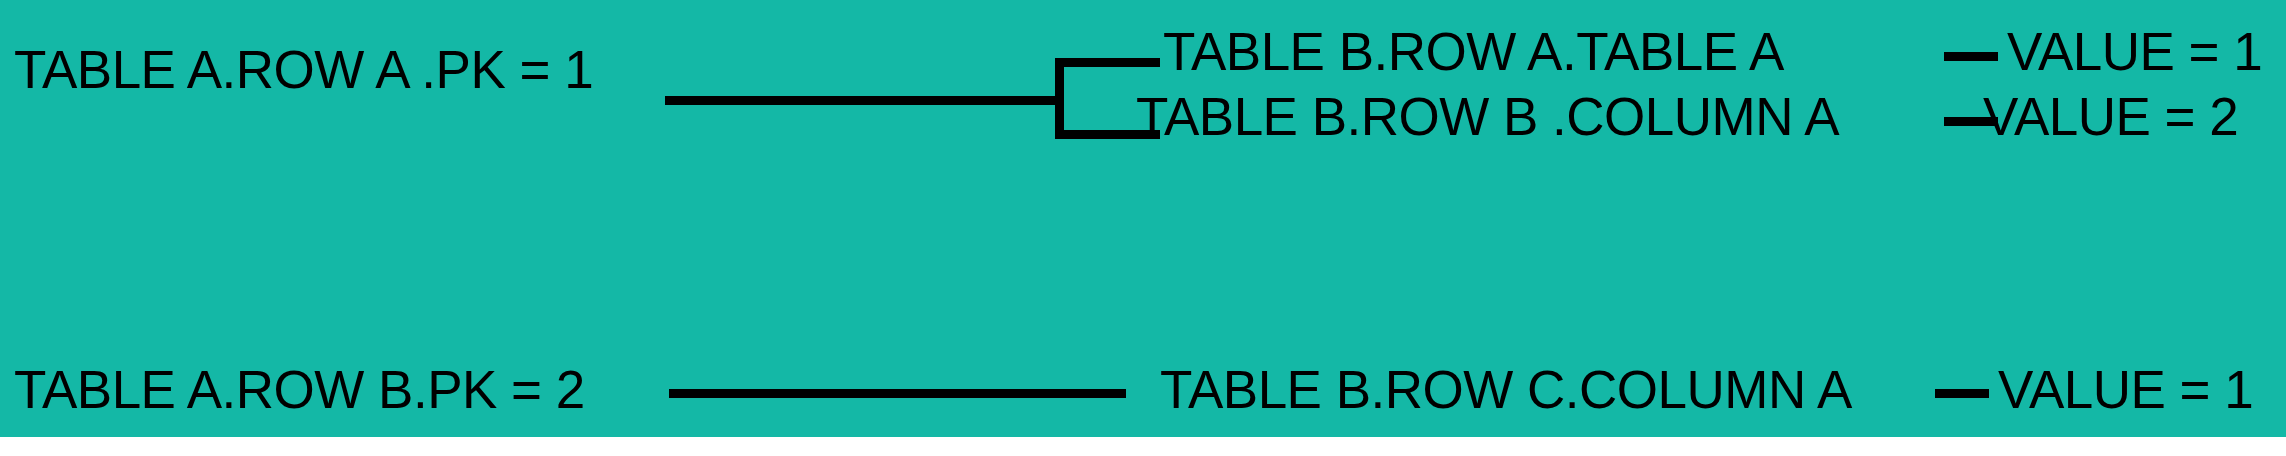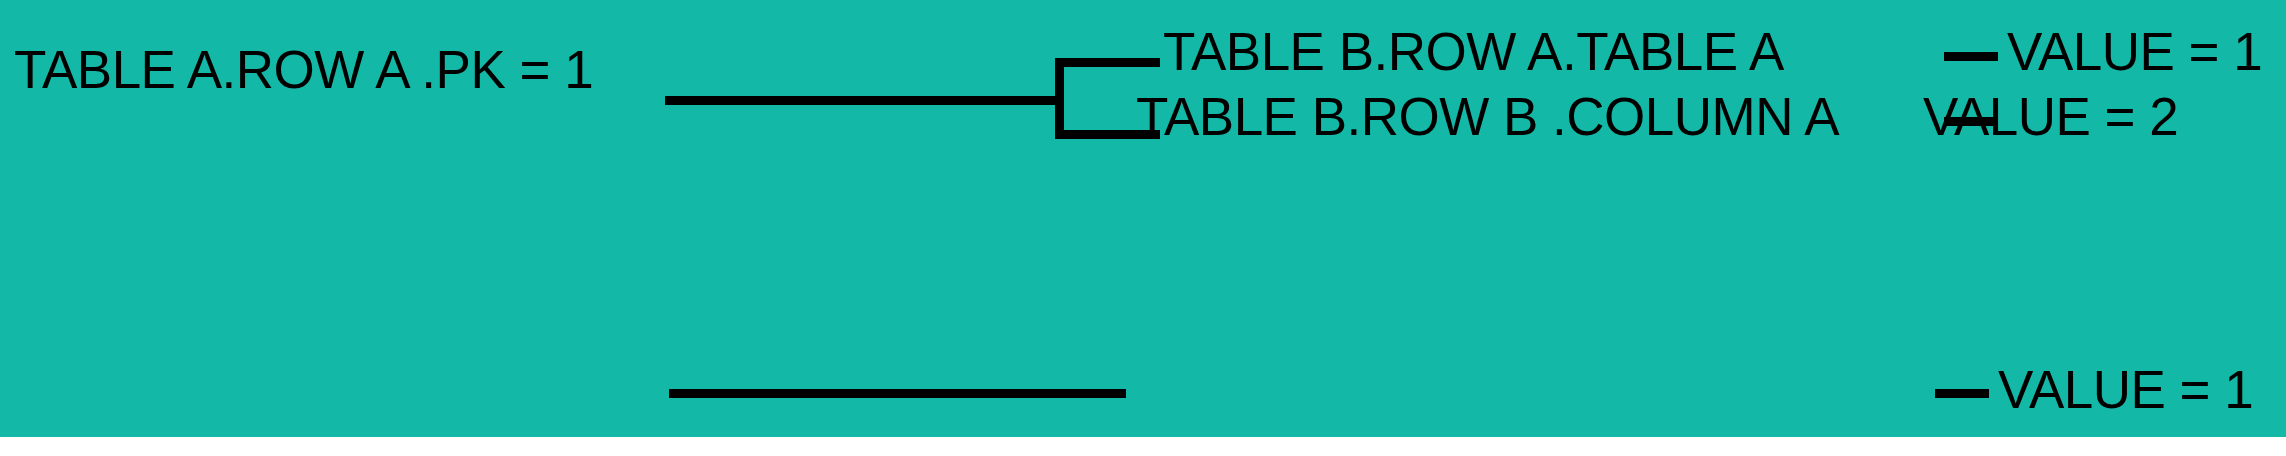--- a/index.html
+++ b/index.html
@@ -70,23 +70,25 @@
   <div class="node-label" style="left:1163px; top:25px;">TABLE B.ROW A.TABLE A</div>
 
   <div class="hbar" style="left:1944px; top:52px; width:54px;"></div>
 
   <div class="node-label" style="left:2007px; top:25px;">VALUE = 1</div>
 
   <div class="node-label" style="left:1136px; top:90px;">TABLE B.ROW B .COLUMN A</div>
 
   <div class="hbar" style="left:1944px; top:117px; width:54px;"></div>
 
-  <div class="node-label" style="left:1923px; top:90px;">VALUE = 2</div>
+  <div class="node-label" style="left:1983px; top:90px;">VALUE = 2</div>
 
+  <div class="node-label" style="left:14px; top:363px;">TABLE A.ROW B.PK = 2</div>
 
   <div class="hbar" style="left:669px; top:389px; width:457px;"></div>
 
+  <div class="node-label" style="left:1160px; top:363px;">TABLE B.ROW C.COLUMN A</div>
 
   <div class="hbar" style="left:1935px; top:389px; width:54px;"></div>
 
   <div class="node-label" style="left:1998px; top:363px;">VALUE = 1</div>
 
 </div>
 
 </body></html>

